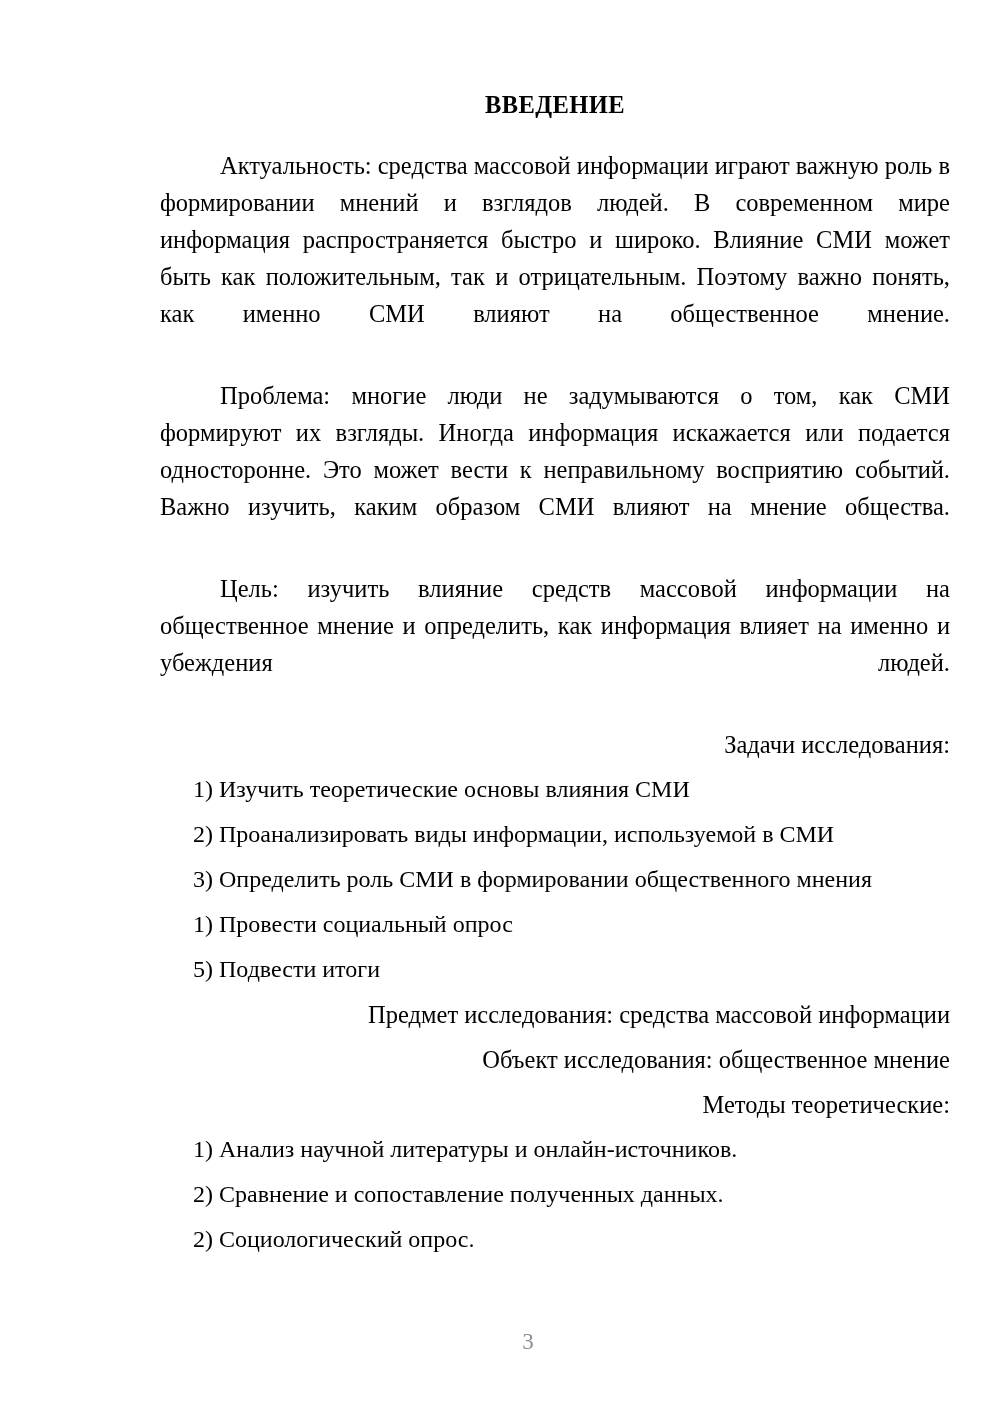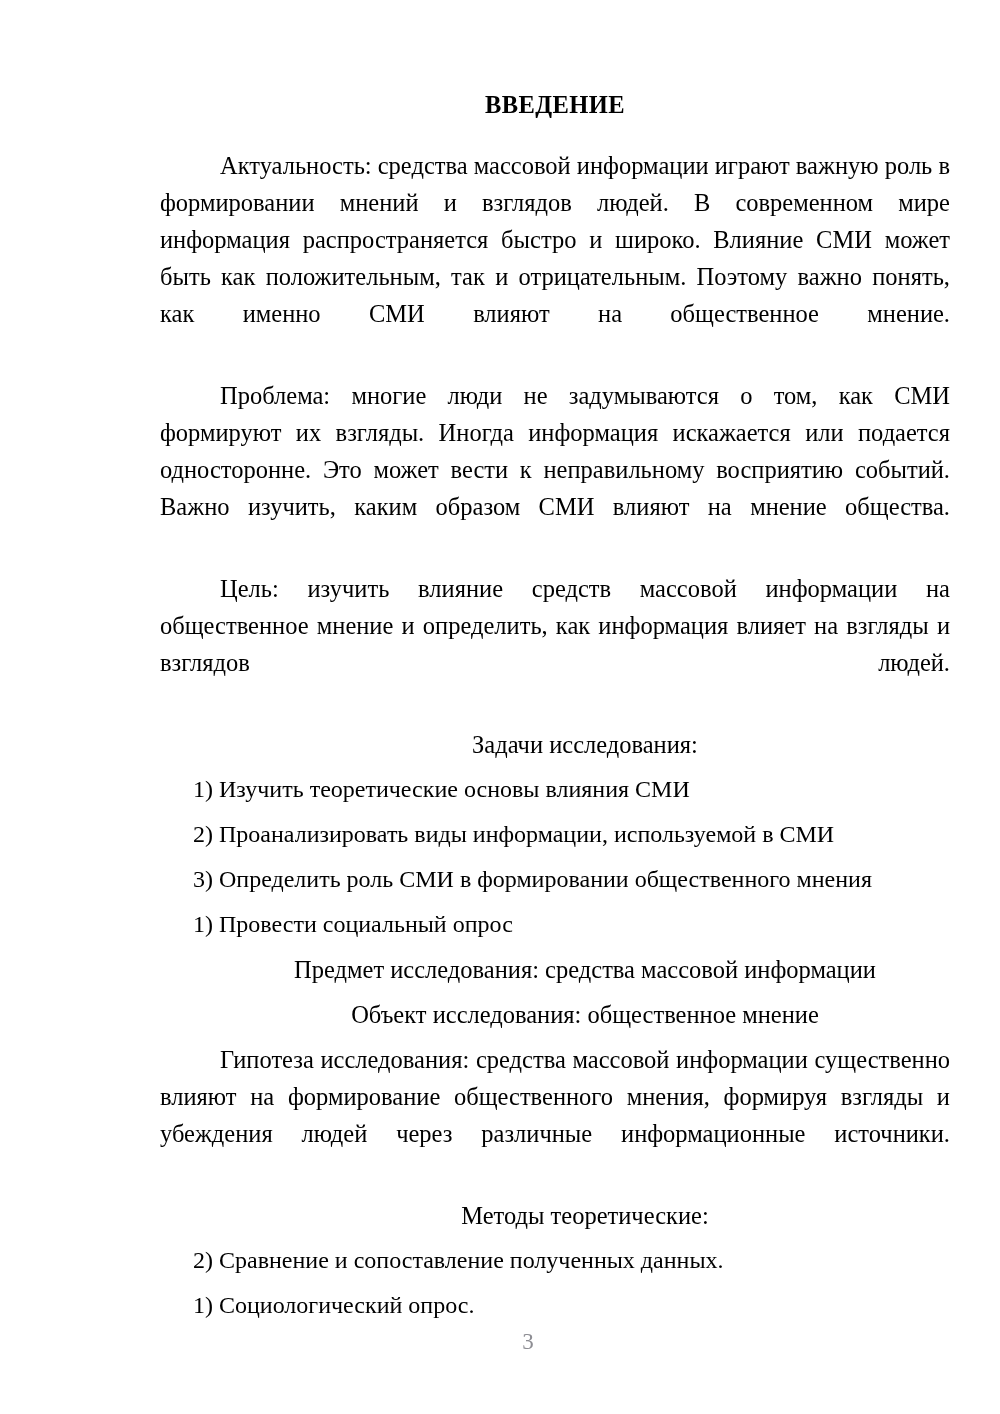--- a/index.html
+++ b/index.html
@@ -55,21 +55,21 @@
   
   .para::after {
     content: "";
     display: inline-block;
     width: 100%;
   }
 
   .lead-line {
     font-size: 24.5px;
     line-height: 37px;
-    text-align: center;
+    text-align: right;
     text-indent: 60px;
     margin: 8px 0 8px 0;
   }
 
   .list {
     list-style: none;
     margin: 0 0 8px 0;
     padding: 0;
   }
 
@@ -99,41 +99,42 @@
 <div class="page">
 
   <div class="content">
 
     <h1 class="doc-title">ВВЕДЕНИЕ</h1>
 
     <p class="para">Актуальность: средства массовой информации играют важную роль в формировании мнений и взглядов людей. В современном мире информация распространяется быстро и широко. Влияние СМИ может быть как положительным, так и отрицательным. Поэтому важно понять, как именно СМИ влияют на общественное мнение.</p>
 
     <p class="para">Проблема: многие люди не задумываются о том, как СМИ формируют их взгляды. Иногда информация искажается или подается односторонне. Это может вести к неправильному восприятию событий. Важно изучить, каким образом СМИ влияют на мнение общества.</p>
 
-    <p class="para">Цель: изучить влияние средств массовой информации на общественное мнение и определить, как информация влияет на взгляды и взглядов людей.</p>
+    <p class="para">Цель: изучить влияние средств массовой информации на общественное мнение и определить, как информация влияет на именно и убеждения людей.</p>
 
     <p class="lead-line">Задачи исследования:</p>
 
     <ul class="list">
       <li class="list-item">1) Изучить теоретические основы влияния СМИ</li>
       <li class="list-item">2) Проанализировать виды информации, используемой в СМИ</li>
       <li class="list-item">3) Определить роль СМИ в формировании общественного мнения</li>
       <li class="list-item">1) Провести социальный опрос</li>
+      <li class="list-item">5) Подвести итоги</li>
     </ul>
 
     <p class="lead-line">Предмет исследования: средства массовой информации</p>
 
     <p class="lead-line">Объект исследования: общественное мнение</p>
 
-    <p class="para">Гипотеза исследования: средства массовой информации существенно влияют на формирование общественного мнения, формируя взгляды и убеждения людей через различные информационные источники.</p>
 
     <p class="lead-line">Методы теоретические:</p>
 
     <ul class="list">
+      <li class="list-item">1) Анализ научной литературы и онлайн-источников.</li>
       <li class="list-item">2) Сравнение и сопоставление полученных данных.</li>
-      <li class="list-item">1) Социологический опрос.</li>
+      <li class="list-item">2) Социологический опрос.</li>
     </ul>
 
   </div>
 
   <div class="page-number">3</div>
 
 </div>
 
 </body></html>

